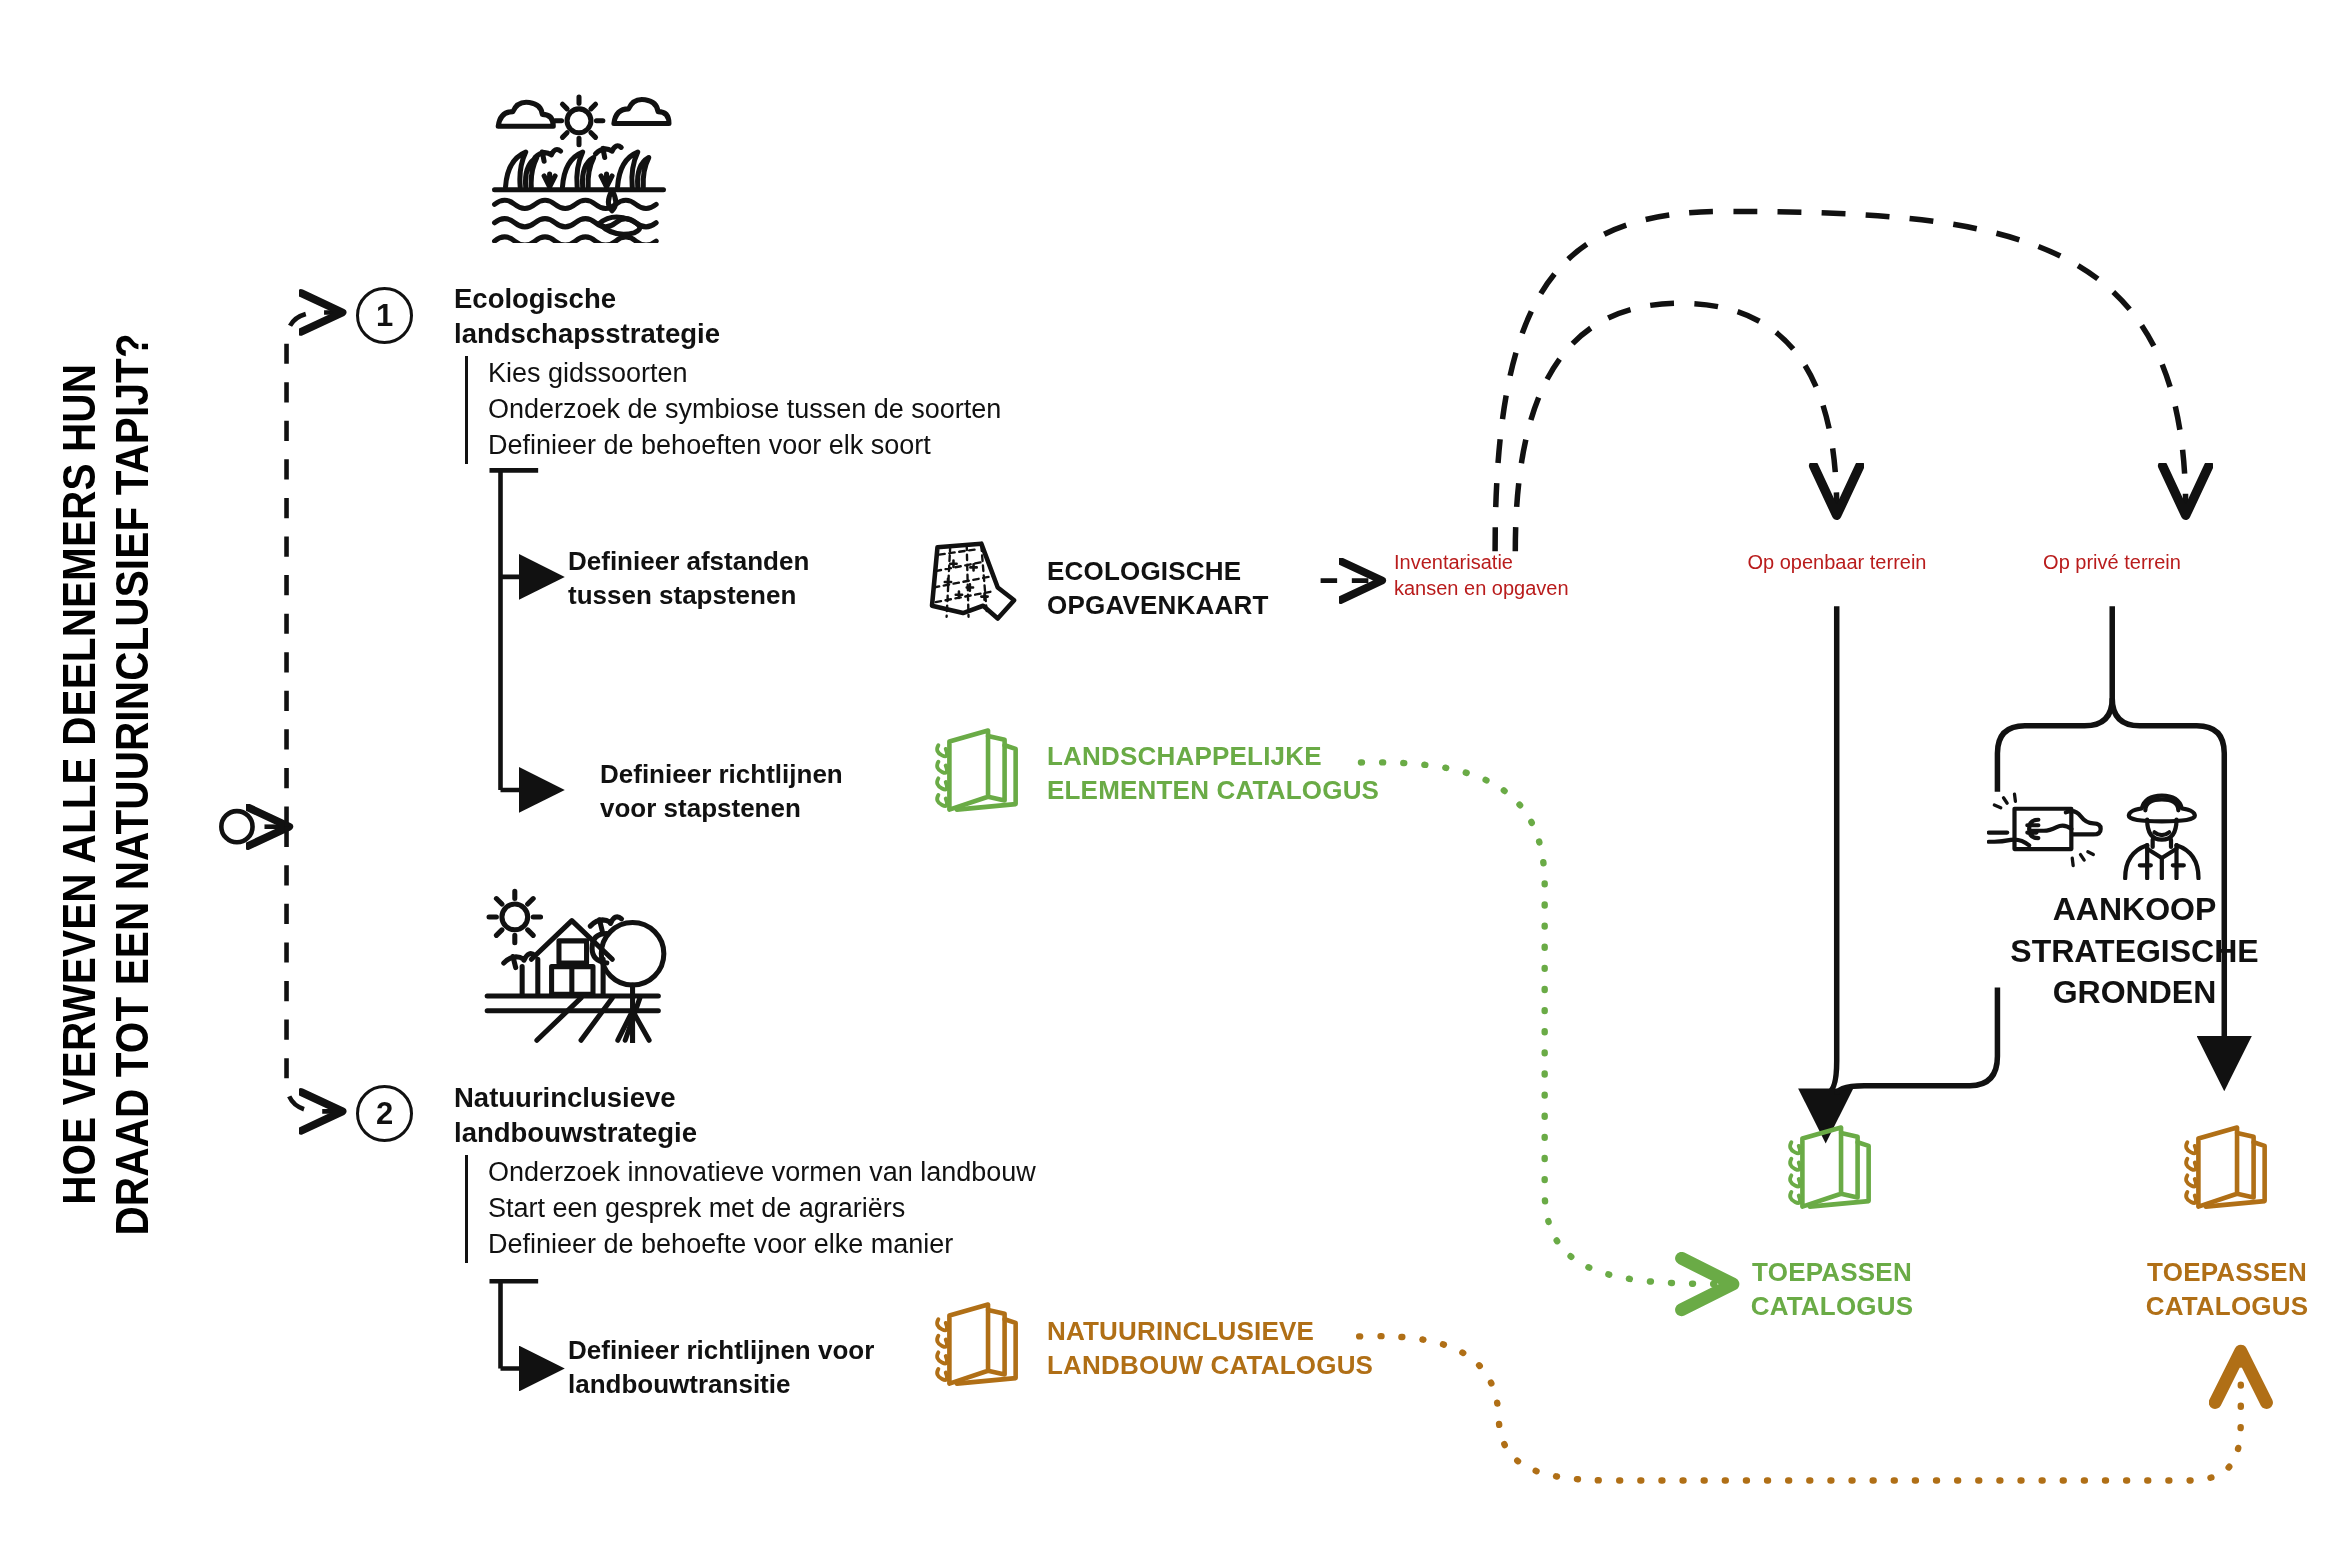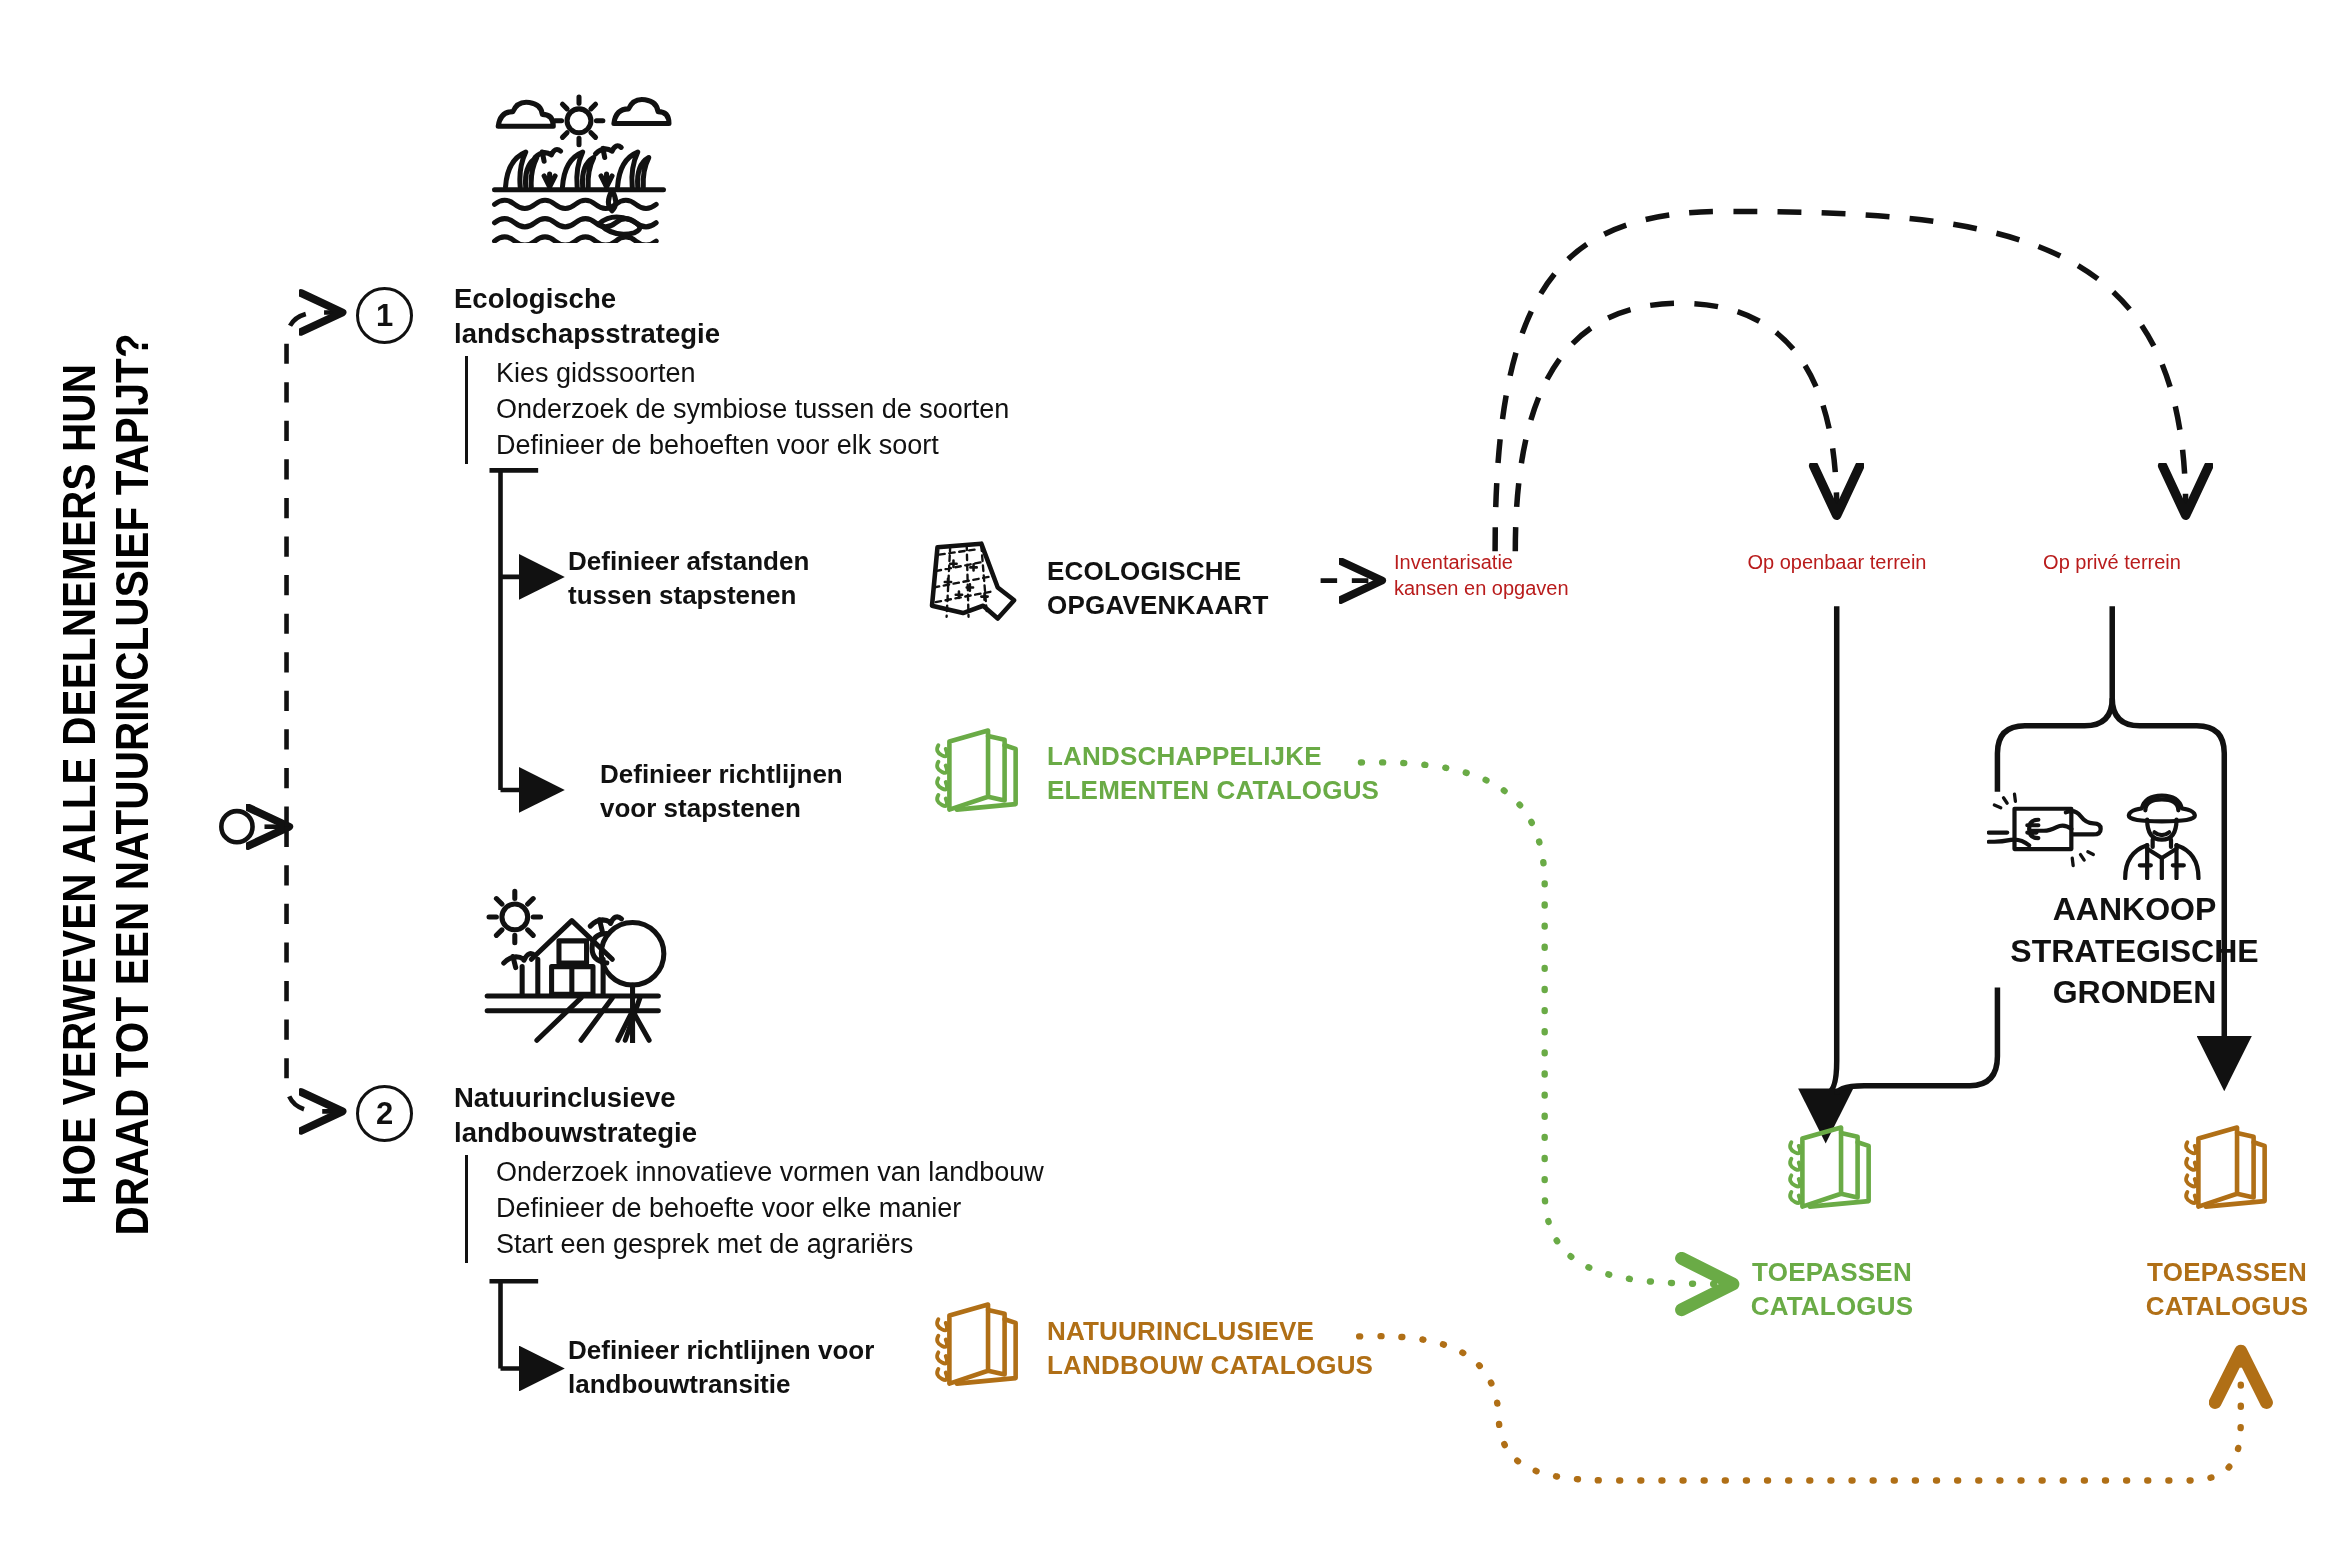--- a/index.html
+++ b/index.html
@@ -23,21 +23,21 @@
 
   
   .step-num{
     position:absolute;width:51px;height:51px;border:3.7px solid #111;border-radius:50%;
     display:flex;align-items:center;justify-content:center;
     font-weight:bold;font-size:31px;line-height:1;color:#111;
   }
   .step-head{
     position:absolute;font-weight:bold;font-size:27.5px;line-height:1.28;color:#111;
   }
-  .bullets{position:absolute;padding-left:28px;border-left:3.7px solid #111;}
+  .bullets{position:absolute;padding-left:20px;border-left:3.7px solid #111;}
   .bullets div{font-size:27px;line-height:1.33;color:#111;white-space:nowrap;}
 
   .sub-label{position:absolute;font-weight:bold;font-size:26px;line-height:1.32;color:#111;}
 
   
   .cat-label{position:absolute;font-weight:bold;font-size:26px;line-height:1.3;letter-spacing:0.2px;}
   .black{color:#111;}
   .green{color:#6aab46;}
   .brown{color:#b06f16;}
 
@@ -179,22 +179,22 @@
 
   <div class="step-num" style="left:356px;top:1085px;">
     <span>2</span>
   </div>
   <div class="step-head" style="left:454px;top:1080px;">
     <div>Natuurinclusieve</div>
     <div>landbouwstrategie</div>
   </div>
   <div class="bullets" style="left:465px;top:1155px;">
     <div>Onderzoek innovatieve vormen van landbouw</div>
+    <div>Start een gesprek met de agrariërs</div>
     <div>Definieer de behoefte voor elke manier</div>
-    <div>Start een gesprek met de agrariërs</div>
   </div>
 
   <div class="sub-label" style="left:568px;top:1333px;">
     <div>Definieer richtlijnen voor</div>
     <div>landbouwtransitie</div>
   </div>
 
   <svg class="icon" style="left:926px;top:540px;" width="96" height="84" viewBox="0 0 104 92">
     <g fill="none" stroke="#111" stroke-linejoin="round" stroke-linecap="round">
       <path d="M12,8 L60,4 L78,52 L96,66 L78,86 L62,72 L40,80 L6,72 Z" stroke-width="5"></path>

